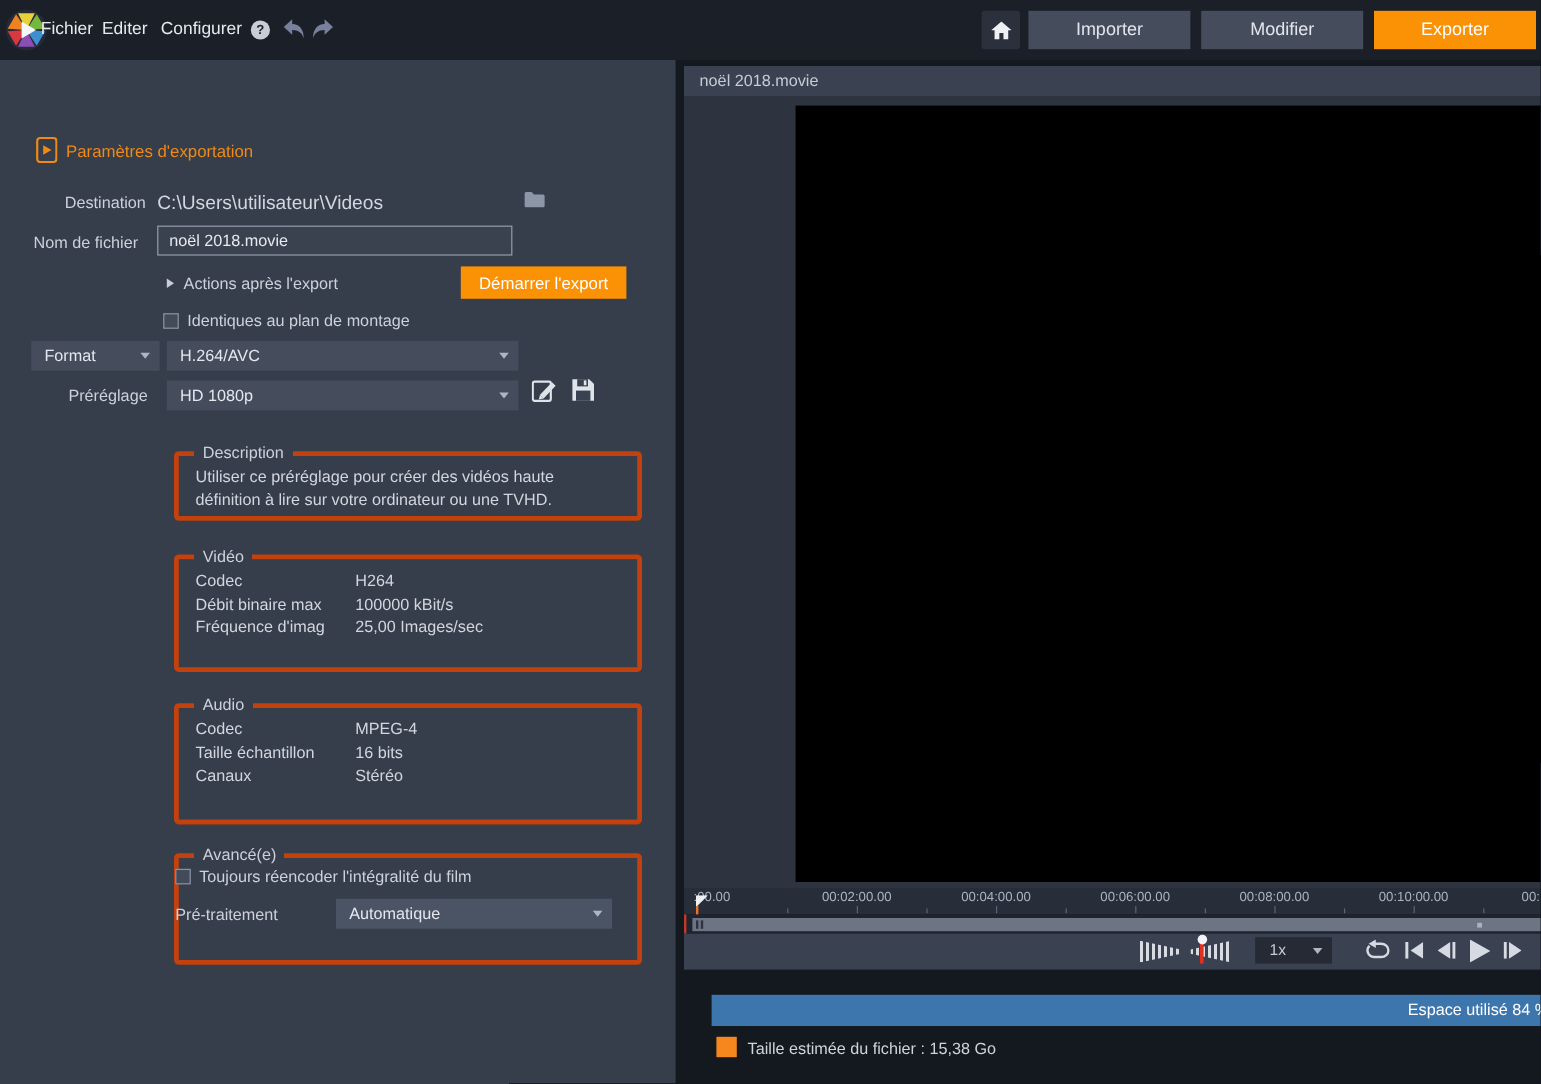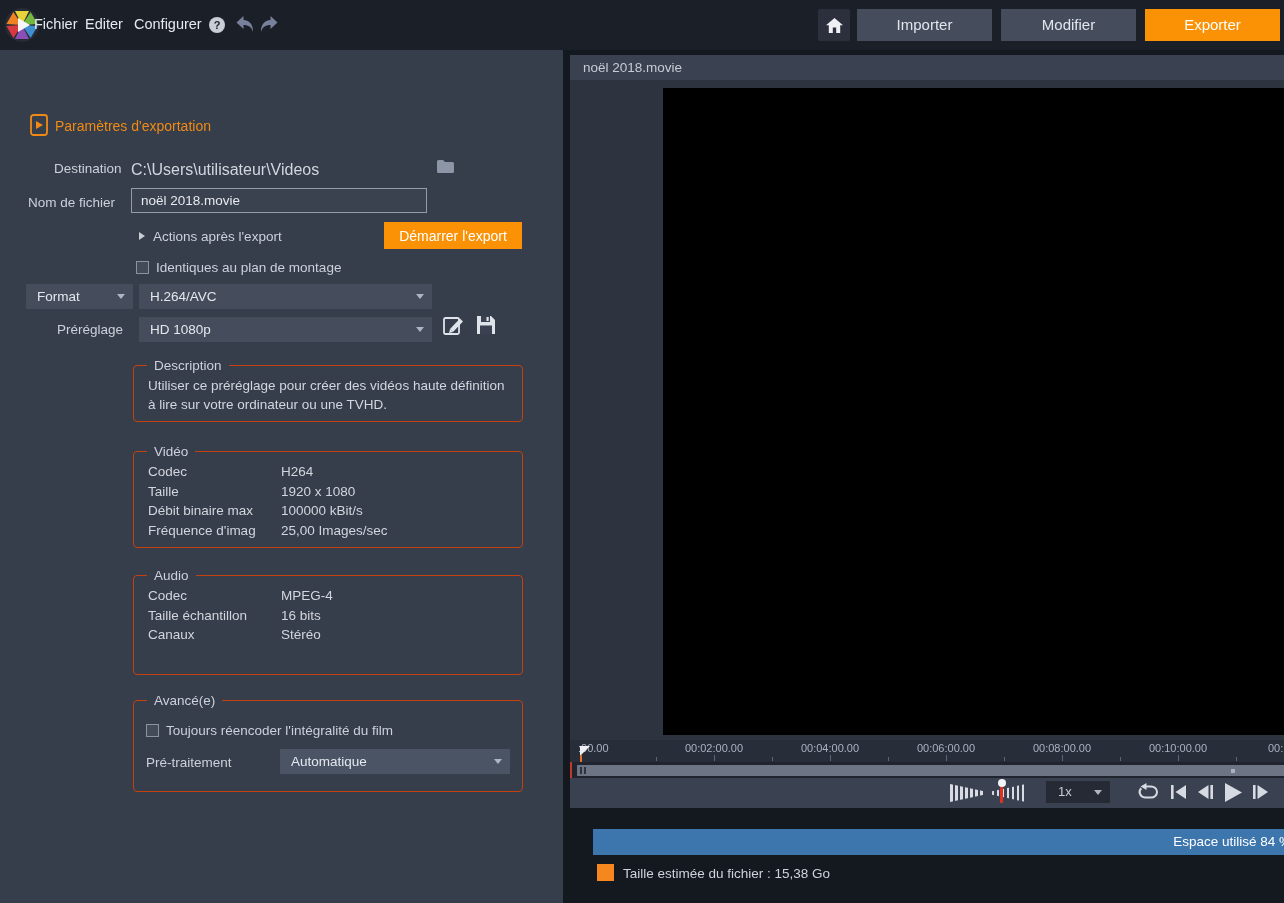--- a/index.html
+++ b/index.html
@@ -34,22 +34,22 @@
                 font-family:"Liberation Sans",sans-serif; }
   .start-btn { left:384px; top:172px; width:138px; height:27px; }
   .disclosure { left:139px; top:182px; width:0; height:0; border-top:4.5px solid transparent;
                 border-bottom:4.5px solid transparent; border-left:6px solid #c8cdd6; }
   .checkbox { width:13px; height:13px; background:#434b59; border:1px solid #8a93a3; }
   .combo { background:#454d5d; height:25px; color:#e4e8ee; font-size:13.5px;
            line-height:25px; padding-left:11px; }
   .combo .arr { position:absolute; right:8px; top:10px; width:0; height:0;
                 border-left:4px solid transparent; border-right:4px solid transparent;
                 border-top:5px solid #aeb6c2; }
-  fieldset.group { position:absolute; left:133px; width:390px; margin:0;
-                   border:1px solid #c2410c; border-radius:4px; padding:0; }
+  fieldset.group { position:absolute; left:133px; width:390px; margin:12px;
+                   border:4px solid #c2410c; border-radius:4px; padding:0; }
   fieldset.group legend { margin-left:13px; padding:0 7px; font-size:13.5px; color:#ccd1da; }
   .desc-text { padding:3px 14px 0 14px; font-size:13.5px; color:#d2d6de; line-height:19px; }
   .info-row { display:flex; padding-left:14px; height:19.5px; line-height:19.5px; }
   .info-row .info-label { width:133px; font-size:13.5px; color:#d2d6de; }
   .info-row .info-value { font-size:13.5px; color:#d2d6de; }
 
   
   .tabbar { left:570px; top:55px; width:714px; height:25px; background:#3a4150;
             color:#c6ccd6; font-size:13.5px; line-height:25px; padding-left:13px; }
   .preview-area { left:570px; top:80px; width:714px; height:660px; background:#2e3340; }
@@ -181,24 +181,20 @@
     </fieldset>
 
     <fieldset class="group" style="top:394px; height:104px;">
       <legend>Vidéo</legend>
       <div style="margin-top:3px;">
         <div class="info-row">
           <span class="info-label">Codec</span>
           <span class="info-value">H264</span>
         </div>
         <div class="info-row">
-          <span class="info-label">Taille</span>
-          <span class="info-value">1920 x 1080</span>
-        </div>
-        <div class="info-row">
           <span class="info-label">Débit binaire max</span>
           <span class="info-value">100000 kBit/s</span>
         </div>
         <div class="info-row">
           <span class="info-label">Fréquence d'imag</span>
           <span class="info-value">25,00 Images/sec</span>
         </div>
       </div>
     </fieldset>
 

